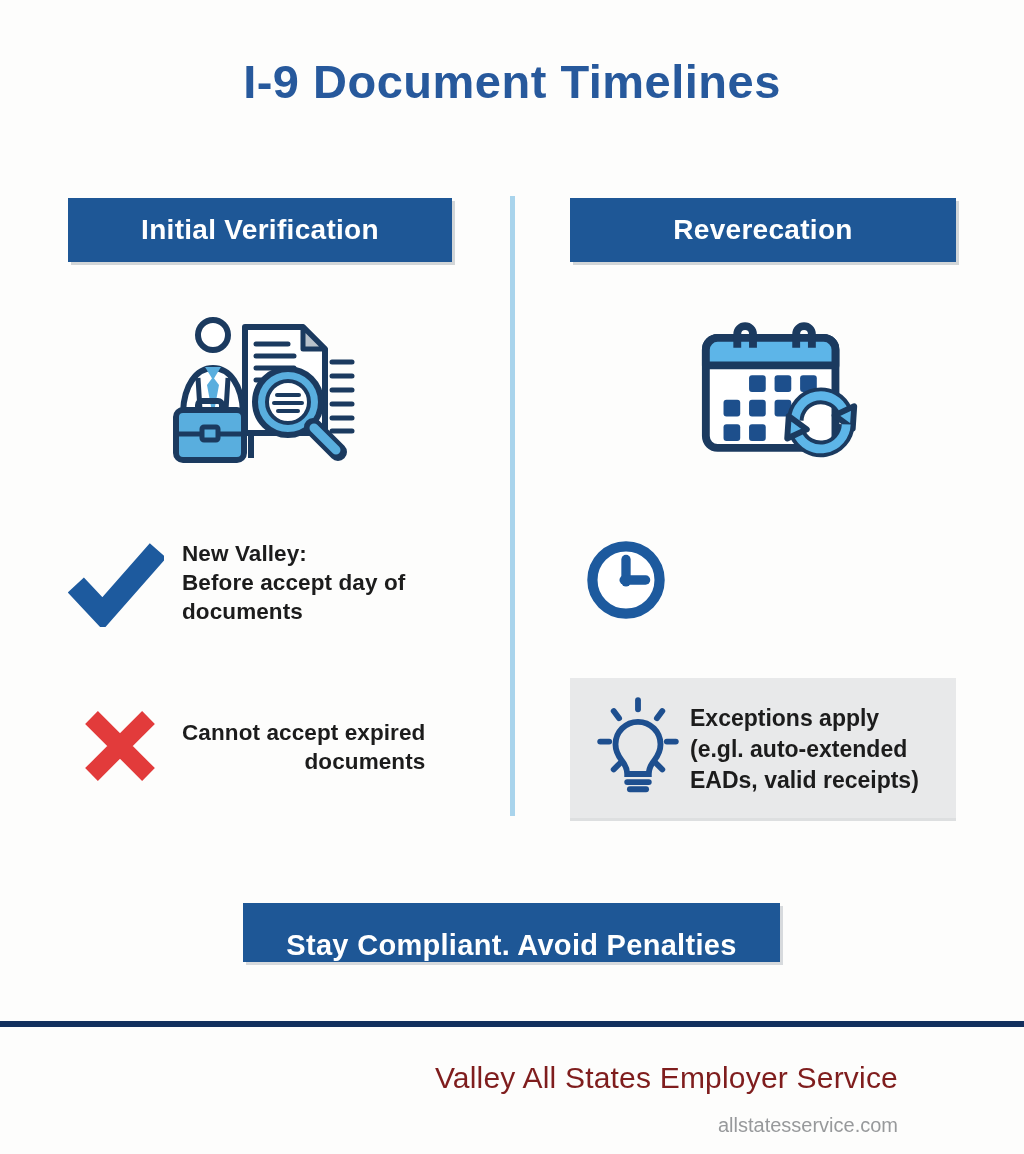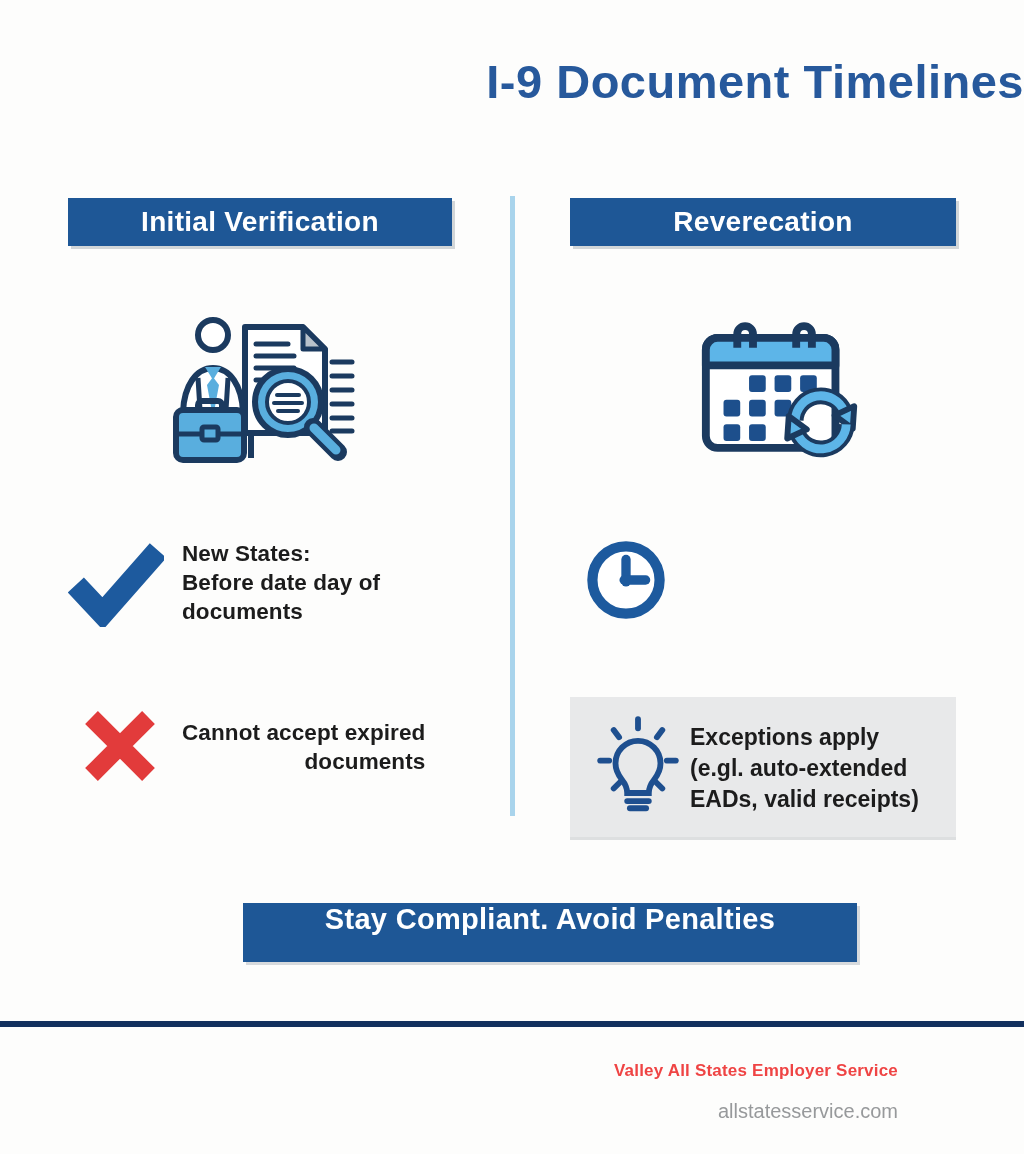--- a/index.html
+++ b/index.html
@@ -4,25 +4,25 @@
 <style>
   * { margin:0; padding:0; box-sizing:border-box; }
   html,body { background:#ffffff; }
   .canvas {
     position:relative; width:1024px; height:1154px;
     background:#fdfdfc; overflow:hidden;
     font-family:"Liberation Sans", sans-serif;
   }
   .title {
     position:absolute; top:54px; left:0; width:100%;
-    text-align:right; font-size:47px; font-weight:700;
+    text-align:center; font-size:47px; font-weight:700;
     color:#27599c; letter-spacing:0.5px;
   }
   .col-header {
-    position:absolute; top:198px; height:48px;
+    position:absolute; top:198px; height:64px;
     background:#1e5796; color:#ffffff;
     display:flex; align-items:center; justify-content:center;
     font-size:28px; font-weight:700; letter-spacing:0.3px;
     box-shadow:3px 3px 0 rgba(130,140,150,0.35);
   }
   .col-header.left  { left:68px;  width:384px; }
   .col-header.right { left:570px; width:386px;text-align:center; }
   .v-divider {
     position:absolute; left:510px; top:196px; width:5px; height:620px;
     background:#a9d4ec;
@@ -35,41 +35,41 @@
   .icon-clock    { left:584px; top:538px; width:84px;  height:84px;  }
   .text {
     position:absolute; font-size:22.5px; font-weight:600;
     color:#1c1c1c; line-height:29px; letter-spacing:0.1px;
   }
   .check-text { left:182px; top:539px; }
   .cross-text { left:182px; top:718px;text-align:right; }
   .clock-text { left:690px; top:539px; }
   .exception-box {
     position:absolute; left:570px; top:678px; width:386px; height:140px;
-    background:#e8e9ea; box-shadow:0 3px 0 rgba(150,155,160,0.3);margin-top:19px;
+    background:#e8e9ea; box-shadow:0 3px 0 rgba(150,155,160,0.3);
   }
   .icon-bulb { position:absolute; left:23px; top:15px; width:90px; height:108px; }
   .bulb-text {
     position:absolute; left:120px; top:25px;
     font-size:23px; font-weight:600; color:#1c1c1c; line-height:31px;
   }
   .banner {
-    position:absolute; left:243px; top:903px; width:614px; height:59px;
+    position:absolute; left:243px; top:903px; width:537px; height:59px;
     background:#1e5796; color:#ffffff;
-    display:flex; align-items:flex-start; justify-content:center;
+    display:flex; align-items:flex-end; justify-content:center;
     font-size:29px; font-weight:700; letter-spacing:0.3px;
     box-shadow:3px 3px 0 rgba(130,140,150,0.3);
   }
   .h-rule {
     position:absolute; left:0; top:1021px; width:1024px; height:6px;
     background:#12305e;
   }
   .footer { position:absolute; top:1061px; right:126px; text-align:right; }
   .footer .company {
-    font-size:17px; font-weight:700; color:#ef4444; letter-spacing:0.2px;
+    font-size:30px; font-weight:400; color:#7f1d1d; letter-spacing:0.2px;
   }
   .footer .website {
     font-size:20px; font-weight:400; color:#97999b; margin-top:19px;
   }
 </style>
 </head>
 <body>
 
 <div class="canvas">
 
@@ -148,22 +148,22 @@
     <path d="M151,112 A26,26 0 0 1 101,121" fill="none" stroke="#5db5e8" stroke-width="9"></path>
     <g transform="translate(100,120) rotate(245)">
       <polygon points="-2,-11 18,0 -2,11" fill="#5db5e8" stroke="#1b3a5f" stroke-width="6" stroke-linejoin="round"></polygon>
     </g>
   </svg>
 
   <svg class="abs icon-check" viewBox="0 0 100 90">
     <path d="M8,46 L36,76 L94,10" fill="none" stroke="#1d5a9e" stroke-width="23"></path>
   </svg>
   <div class="text check-text">
-    <div>New States:</div>
-    <div>Before date day of</div>
+    <div>New Valley:</div>
+    <div>Before accept day of</div>
     <div>documents</div>
   </div>
 
   <svg class="abs icon-cross" viewBox="0 0 80 80">
     <path d="M10,10 L70,70 M70,10 L10,70" stroke="#e23b3b" stroke-width="19" fill="none"></path>
   </svg>
   <div class="text cross-text">
     <div>Cannot accept expired</div>
     <div>documents</div>
   </div>

